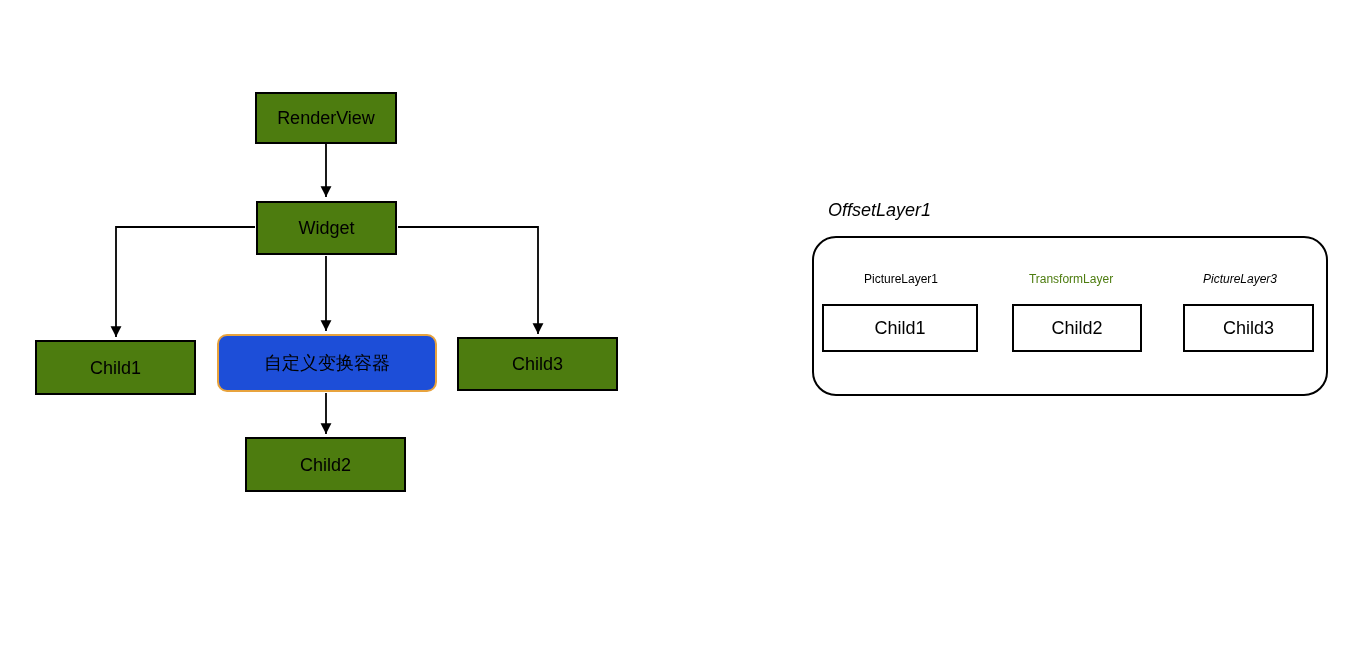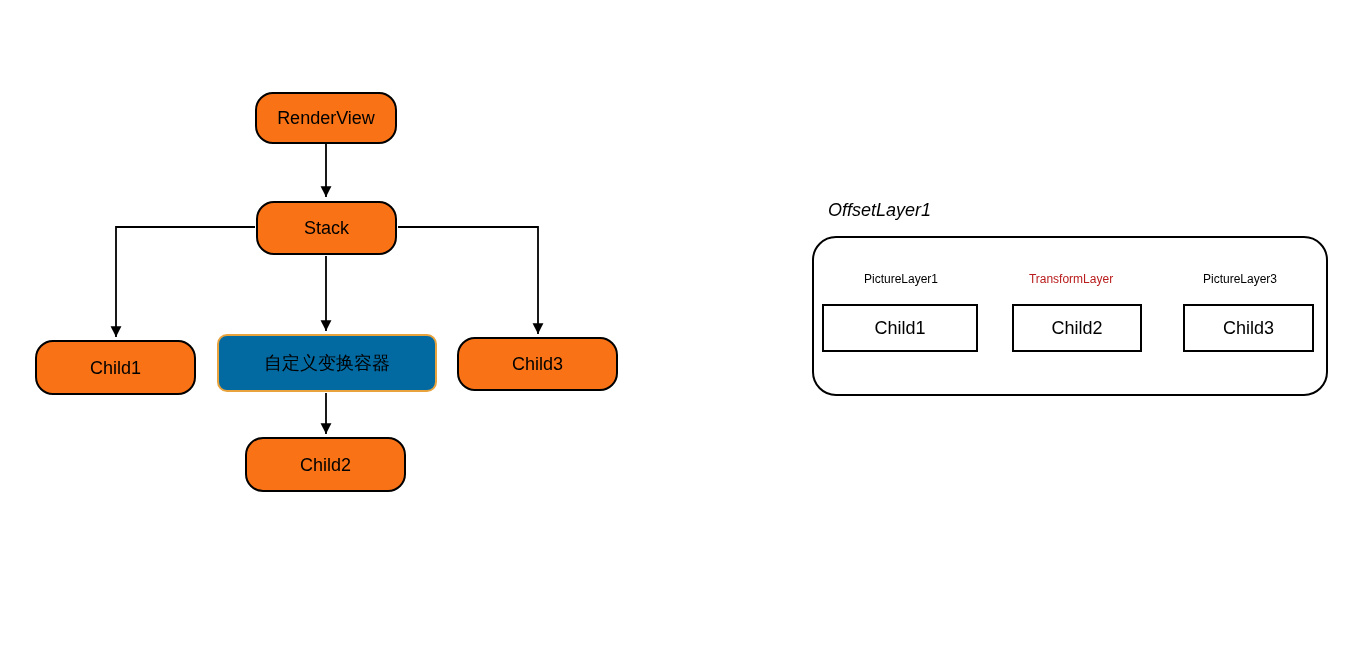--- a/index.html
+++ b/index.html
@@ -15,49 +15,49 @@
   .connectors {
     position: absolute;
     left: 0; top: 0;
     width: 1372px; height: 660px;
     pointer-events: none;
   }
   .node {
     position: absolute;
     box-sizing: border-box;
     border: 2px solid #000000;
-    border-radius: 18px;
-    background: #f97316;
+    border-radius: 0;
+    background: #4d7c0f;
     display: flex;
     align-items: center;
     justify-content: center;
     font-size: 18px;
     line-height: 1;
     white-space: nowrap;
   }
   .node.highlight {
-    background: #0369a1;
+    background: #1d4ed8;
     border-color: #e8a33d;
     border-radius: 10px;
   }
   .layer-container {
     position: absolute;
     box-sizing: border-box;
     border: 2px solid #000000;
     border-radius: 24px;
     background: #ffffff;
   }
   .layer-label {
     position: absolute;
     font-size: 12px;
     line-height: 22px;
     text-align: center;
     white-space: nowrap;
   }
-  .layer-label.orange { color: #b91c1c; }
+  .layer-label.orange { color: #4d7c0f; }
   .layer-box {
     position: absolute;
     box-sizing: border-box;
     border: 2px solid #000000;
     border-radius: 0;
     background: #ffffff;
     display: flex;
     align-items: center;
     justify-content: center;
     font-size: 18px;
@@ -92,36 +92,36 @@
     </defs>
     <path d="M326 144 L326 197" fill="none" stroke="#000000" stroke-width="1.8" marker-end="url(#arrow)"></path>
     <path d="M255 227 L116 227 L116 337" fill="none" stroke="#000000" stroke-width="1.8" marker-end="url(#arrow)"></path>
     <path d="M398 227 L538 227 L538 334" fill="none" stroke="#000000" stroke-width="1.8" marker-end="url(#arrow)"></path>
     <path d="M326 256 L326 331" fill="none" stroke="#000000" stroke-width="1.8" marker-end="url(#arrow)"></path>
     <path d="M326 393 L326 434" fill="none" stroke="#000000" stroke-width="1.8" marker-end="url(#arrow)"></path>
   </svg>
 
   <div class="node" style="left:255px; top:92px; width:142px; height:52px;">RenderView</div>
 
-  <div class="node" style="left:256px; top:201px; width:141px; height:54px;">Stack</div>
+  <div class="node" style="left:256px; top:201px; width:141px; height:54px;">Widget</div>
 
   <div class="node" style="left:35px; top:340px; width:161px; height:55px;">Child1</div>
 
   <div class="node highlight" style="left:217px; top:334px; width:220px; height:58px;">自定义变换容器</div>
 
   <div class="node" style="left:457px; top:337px; width:161px; height:54px;">Child3</div>
 
   <div class="node" style="left:245px; top:437px; width:161px; height:55px;">Child2</div>
 
   <div class="free-label" style="left:828px; top:199px;">OffsetLayer1</div>
 
   <div class="layer-container" style="left:812px; top:236px; width:516px; height:160px;"></div>
 
   <div class="layer-label" style="left:822px; top:268px; width:158px;">PictureLayer1</div>
   <div class="layer-label orange" style="left:985px; top:268px; width:172px;">TransformLayer</div>
-  <div class="layer-label" style="left:1160px; top:268px; width:160px;">PictureLayer3</div>
+  <div class="layer-label" style="left:1160px; top:268px; width:160px;font-style:italic;">PictureLayer3</div>
 
   <div class="layer-box" style="left:822px; top:304px; width:156px; height:48px;">Child1</div>
   <div class="layer-box" style="left:1012px; top:304px; width:130px; height:48px;">Child2</div>
   <div class="layer-box" style="left:1183px; top:304px; width:131px; height:48px;">Child3</div>
 
 
 </div>
 
 </body></html>

